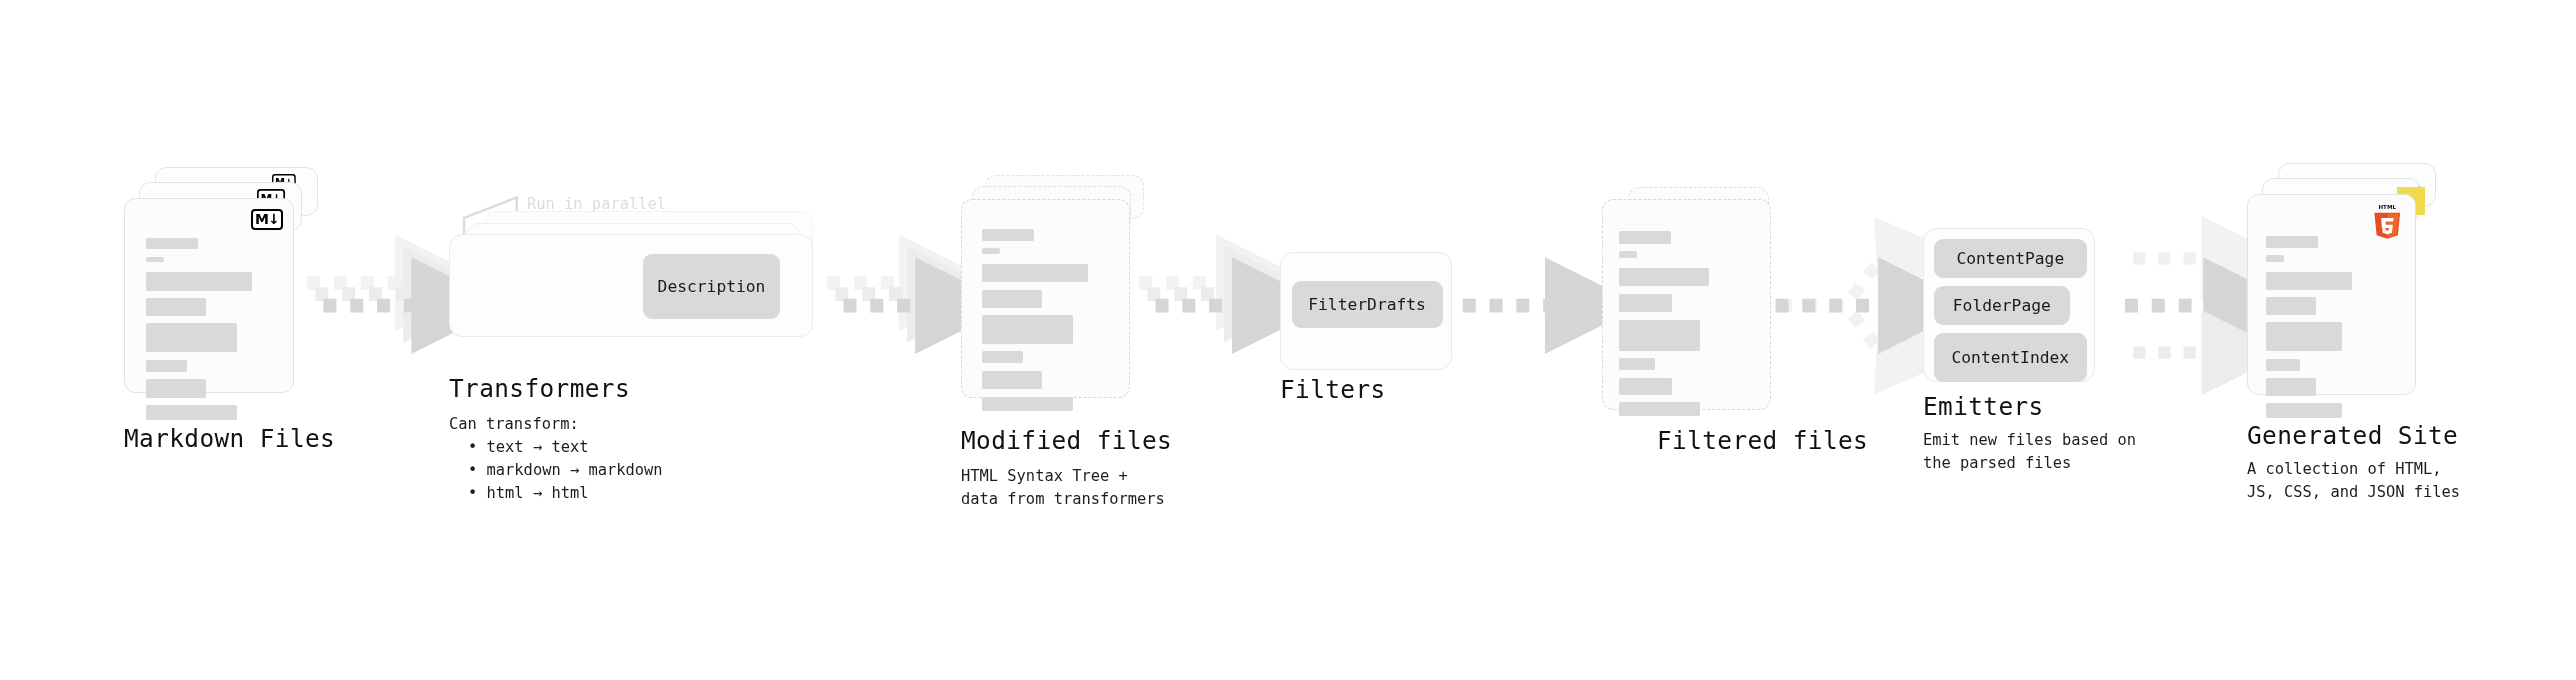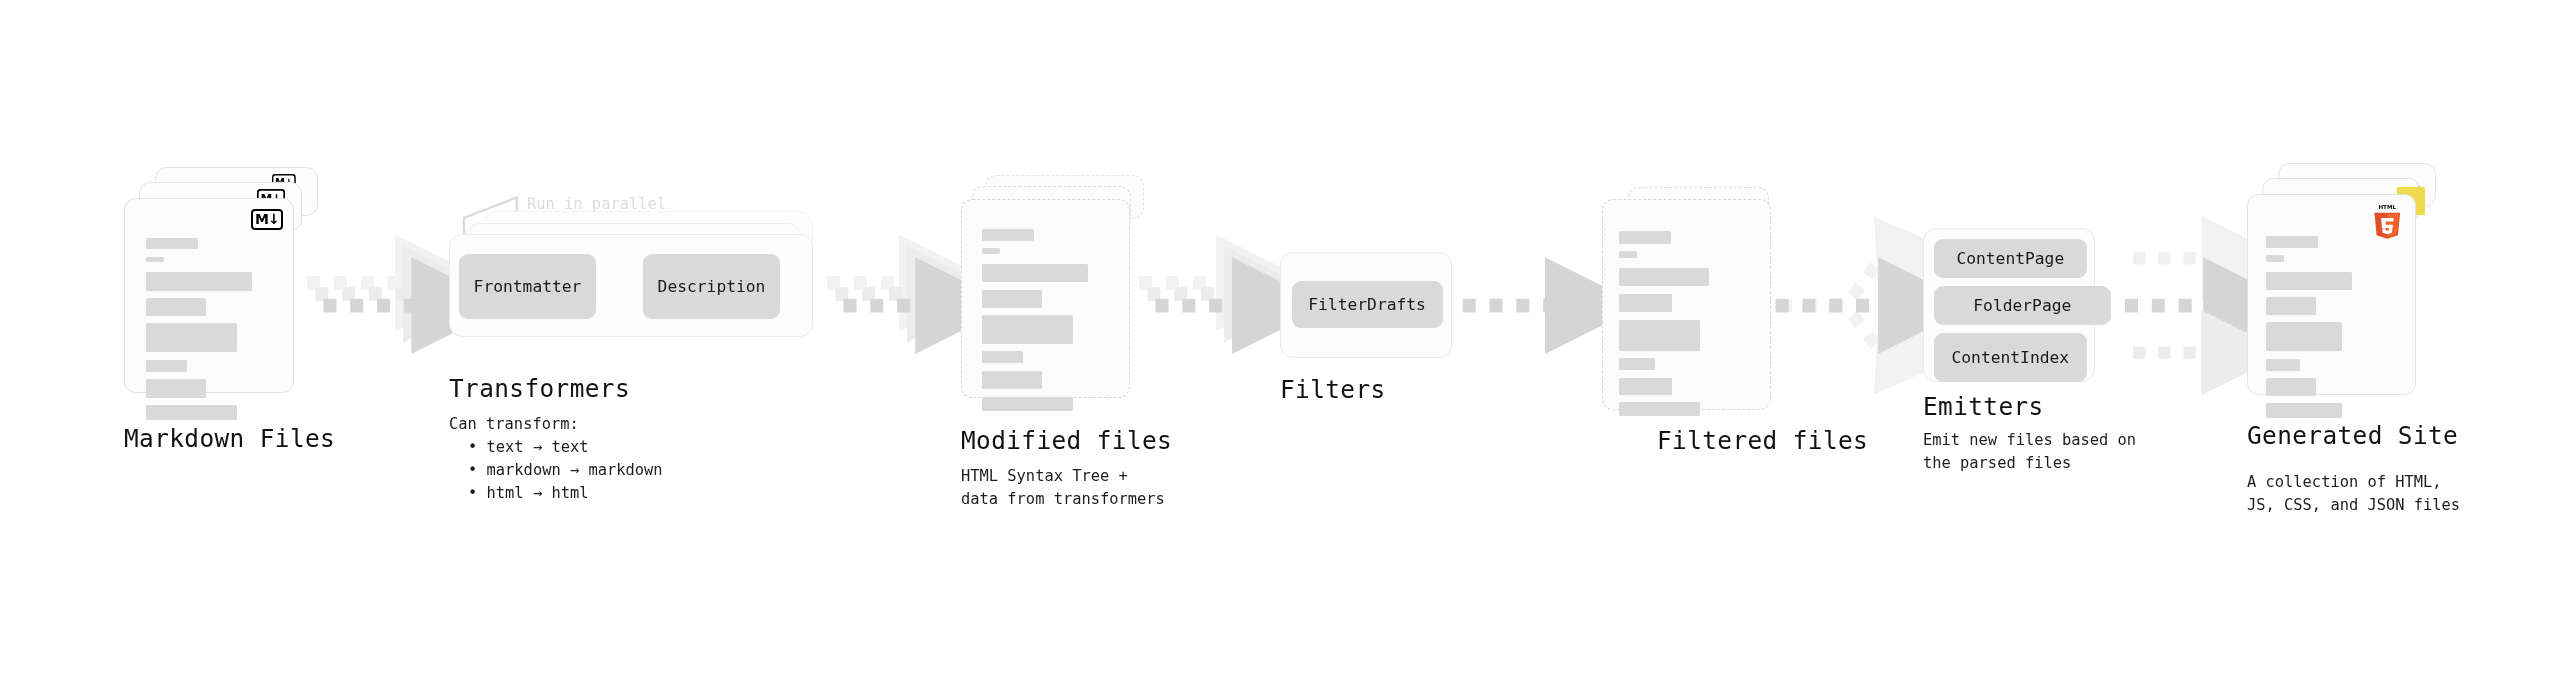--- a/index.html
+++ b/index.html
@@ -205,23 +205,20 @@
       <div class="pill" style="left:39px; top:27px; width:115px; height:61px; background:#efefef;"></div>
       <div class="pill" style="left:184px; top:27px; width:115px; height:61px; background:#efefef;"></div>
     </div>
 
     <div class="pbox" style="left:17px; top:12.2px; width:335px; height:114px; border-color:#eeeeee;">
       <div class="pill" style="left:22px; top:27px; width:119px; height:62px; background:#e6e6e6;"></div>
       <div class="pill" style="left:172px; top:27px; width:119px; height:62px; background:#e6e6e6;"></div>
     </div>
 
     <div class="pbox" style="left:0px; top:23px; width:364px; height:103px; border-color:#ebebeb;">
-      <div class="pill" style="left:9px; top:18.7px; width:137px; height:65px;">
-        <span>Frontmatter</span>
-      </div>
       <div class="pill" style="left:193px; top:18.7px; width:137px; height:65px;">
         <span>Description</span>
       </div>
     </div>
   </div>
   <div class="parallel-label" style="left:527px; top:195px;">Run in parallel</div>
   <div class="title" style="left:449px; top:374px;">Transformers</div>
   <div class="caption" style="left:449px; top:413px;">Can transform:</div>
   <div class="caplist" style="left:455px; top:436px;">
     <div class="li">• <span>text → text</span></div>
@@ -242,21 +239,21 @@
         <div class="bar" style="width:41px;height:12.2px;"></div>
         <div class="bar" style="width:60px;height:18.7px;"></div>
         <div class="bar" style="width:91px;height:14.6px;"></div>
       </div>
     </div>
   </div>
   <div class="title" style="left:961px; top:426px;">Modified files</div>
   <div class="caption" style="left:961px; top:465px;">HTML Syntax Tree +
 data from transformers</div>
 
-  <div class="pbox" style="left:1280px; top:252px; width:172px; height:106px;">
+  <div class="pbox" style="left:1280px; top:252px; width:172px; height:118px;">
     <div class="pill" style="left:10.6px; top:28.4px; width:151px; height:47px;">
       <span>FilterDrafts</span>
     </div>
   </div>
   <div class="title" style="left:1280px; top:375px;">Filters</div>
 
   <div class="filegroup" style="left:1602px; top:187px;">
     <div class="card dashed" style="left:26px; top:0px; width:141px; height:41px; border-color:#e0e0e0;"></div>
     <div class="card dashed" style="left:0px; top:12.2px; width:169px; height:211px;">
       <div class="card-body" style="top:31px; left:16.3px;">
@@ -270,21 +267,21 @@
         <div class="bar" style="width:81px;height:14.6px;"></div>
       </div>
     </div>
   </div>
   <div class="title" style="left:1657px; top:426px;">Filtered files</div>
 
   <div class="pbox" style="left:1923px; top:228px; width:172px; height:154px;">
     <div class="pill" style="left:9.8px; top:9.8px; width:153px; height:39px;">
       <span>ContentPage</span>
     </div>
-    <div class="pill" style="left:9.8px; top:57px; width:177px; height:39px;">
+    <div class="pill" style="left:9.8px; top:57px; width:136px; height:39px;">
       <span>FolderPage</span>
     </div>
     <div class="pill" style="left:9.8px; top:104px; width:153px; height:49px;">
       <span>ContentIndex</span>
     </div>
   </div>
   <div class="title" style="left:1923px; top:392px;">Emitters</div>
   <div class="caption" style="left:1923px; top:429px;">Emit new files based on
 the parsed files</div>
 
@@ -314,17 +311,17 @@
         <div class="bar" style="width:86px;height:18px;"></div>
         <div class="bar" style="width:50px;height:18px;"></div>
         <div class="bar" style="width:76px;height:29px;"></div>
         <div class="bar" style="width:34px;height:12.2px;"></div>
         <div class="bar" style="width:50px;height:18px;"></div>
         <div class="bar" style="width:76px;height:14.6px;"></div>
       </div>
     </div>
   </div>
   <div class="title" style="left:2247px; top:421px;">Generated Site</div>
-  <div class="caption" style="left:2247px; top:458px;margin-top:13px;">A collection of HTML,
+  <div class="caption" style="left:2247px; top:458px;">A collection of HTML,
 JS, CSS, and JSON files</div>
 
 </div>
 
 
 </body></html>

